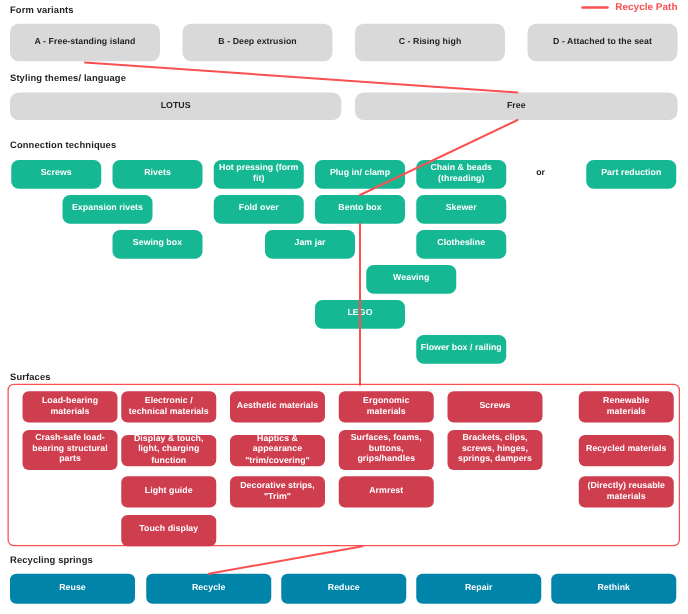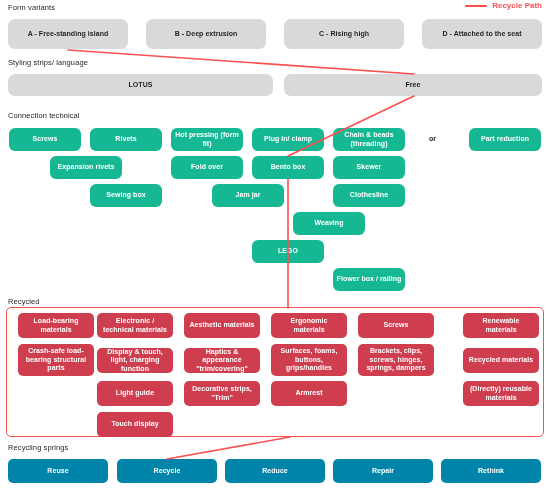--- a/index.html
+++ b/index.html
@@ -8,21 +8,21 @@
     background:#ffffff;
     font-family:"Liberation Sans", sans-serif;
     overflow:hidden;
     position:relative;
   }
   #stage{position:relative;width:550px;height:491px;}
 
   .section-label{
     position:absolute;
     font-size:7.5px;
-    font-weight:normal;
+    font-weight:bold;
     color:#231f20;
     letter-spacing:.1px;
     white-space:nowrap;
   }
 
   .legend{
     position:absolute;
     top:1px;right:8px;
     display:flex;align-items:center;gap:5px;
     font-size:8px;font-weight:bold;color:#fa5050;
@@ -73,23 +73,23 @@
 <body>
 
 <div id="stage">
 
   <div class="legend">
     <span class="legend-line"></span>
     <span>Recycle Path</span>
   </div>
 
   <div class="section-label" style="left:8px;top:3px;">Form variants</div>
-  <div class="section-label" style="left:8px;top:58px;">Styling strips/ language</div>
-  <div class="section-label" style="left:8px;top:111px;">Connection technical</div>
-  <div class="section-label" style="left:8px;top:297px;">Recycled</div>
+  <div class="section-label" style="left:8px;top:58px;">Styling themes/ language</div>
+  <div class="section-label" style="left:8px;top:111px;">Connection techniques</div>
+  <div class="section-label" style="left:8px;top:297px;">Surfaces</div>
   <div class="section-label" style="left:8px;top:443px;">Recycling springs</div>
 
   <div class="materials-frame" style="left:6px;top:307px;width:538px;height:130px;"></div>
 
   <div class="chip gray" style="left:8px;top:19px;width:120px;height:30px;">A - Free-standing island</div>
   <div class="chip gray" style="left:146px;top:19px;width:120px;height:30px;">B - Deep extrusion</div>
   <div class="chip gray" style="left:284px;top:19px;width:120px;height:30px;">C - Rising high</div>
   <div class="chip gray" style="left:422px;top:19px;width:120px;height:30px;">D - Attached to the seat</div>
 
   <div class="chip gray" style="left:8px;top:74px;width:265px;height:22px;">LOTUS</div>

